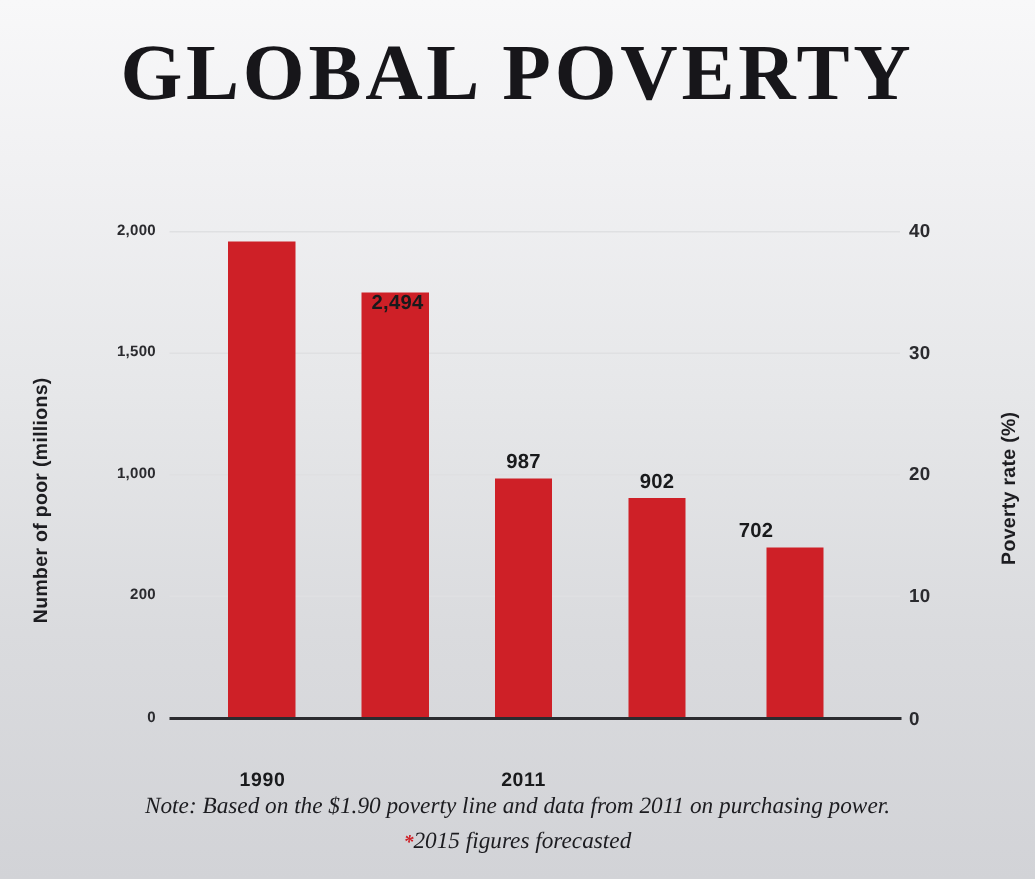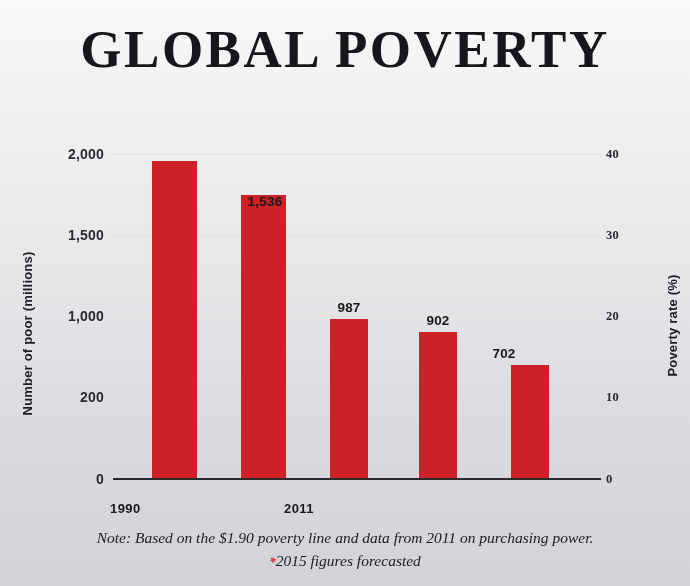--- a/index.html
+++ b/index.html
@@ -75,56 +75,55 @@
     letter-spacing: 0.2px;
     white-space: nowrap;
   }
 
   
   .ytick {
     position: absolute;
     right: 0;
     width: 62px;
     text-align: right;
-    font-size: 14px;
+    font-size: 10px;
     font-weight: bold;
     color: #2a2a2e;
     letter-spacing: 0.2px;
     transform: translateY(-50%);
   }
   .ytick-left-wrap {
     position: absolute;
     left: 36px;
     top: 0;
     width: 68px;
     height: 586px;
   }
   .ytick-right-wrap {
     position: absolute;
     left: 606px;
     top: 0;
     width: 60px;
     height: 412px;
-    font-family: Liberation Serif, serif;
   }
   .ytick-right {
     position: absolute;
     left: 0;
     width: 42px;
     text-align: left;
     font-size: 12.5px;
     font-weight: bold;
     color: #2a2a2e;
     letter-spacing: 0.2px;
     transform: translateY(-50%);
   }
   .xtick {
     position: absolute;
-    top: 501px;
-    text-align: left;
+    top: 512px;
+    text-align: center;
     font-size: 13px;
     font-weight: bold;
     color: #191a1c;
     letter-spacing: 0.4px;
     white-space: nowrap;
   }
   .star {
     color: #ce2027;
     font-size: 13px;
     font-weight: bold;
@@ -200,21 +199,21 @@
     <div class="gridline" style="top:162px"></div>
     <div class="gridline" style="top:243px"></div>
 
     <div class="bar" style="left:39px;  width:45px; height:318px;"></div>
     <div class="bar" style="left:128px; width:45px; height:284px;"></div>
     <div class="bar" style="left:217px; width:38px; height:160px;"></div>
     <div class="bar" style="left:306px; width:38px; height:147px;"></div>
     <div class="bar" style="left:398px; width:38px; height:114px;"></div>
   </div>
 
-  <div class="bar-label" style="left:200px; top:194px; width:130px;">1,536</div>
+  <div class="bar-label" style="left:200px; top:194px; width:130px;">2,494</div>
   <div class="bar-label" style="left:284px; top:300px; width:130px;">987</div>
   <div class="bar-label" style="left:373px; top:313px; width:130px;">902</div>
   <div class="bar-label" style="left:439px; top:346px; width:130px;">702</div>
 
   <div class="axis-line"></div>
 
   <div class="xtick" style="left:110px; width:130px;">1990</div>
   <div class="xtick" style="left:284px; width:130px;">2011</div>
 
   <div class="footnote footnote-1">Note: Based on the $1.90 poverty line and data from 2011 on purchasing power.</div>

